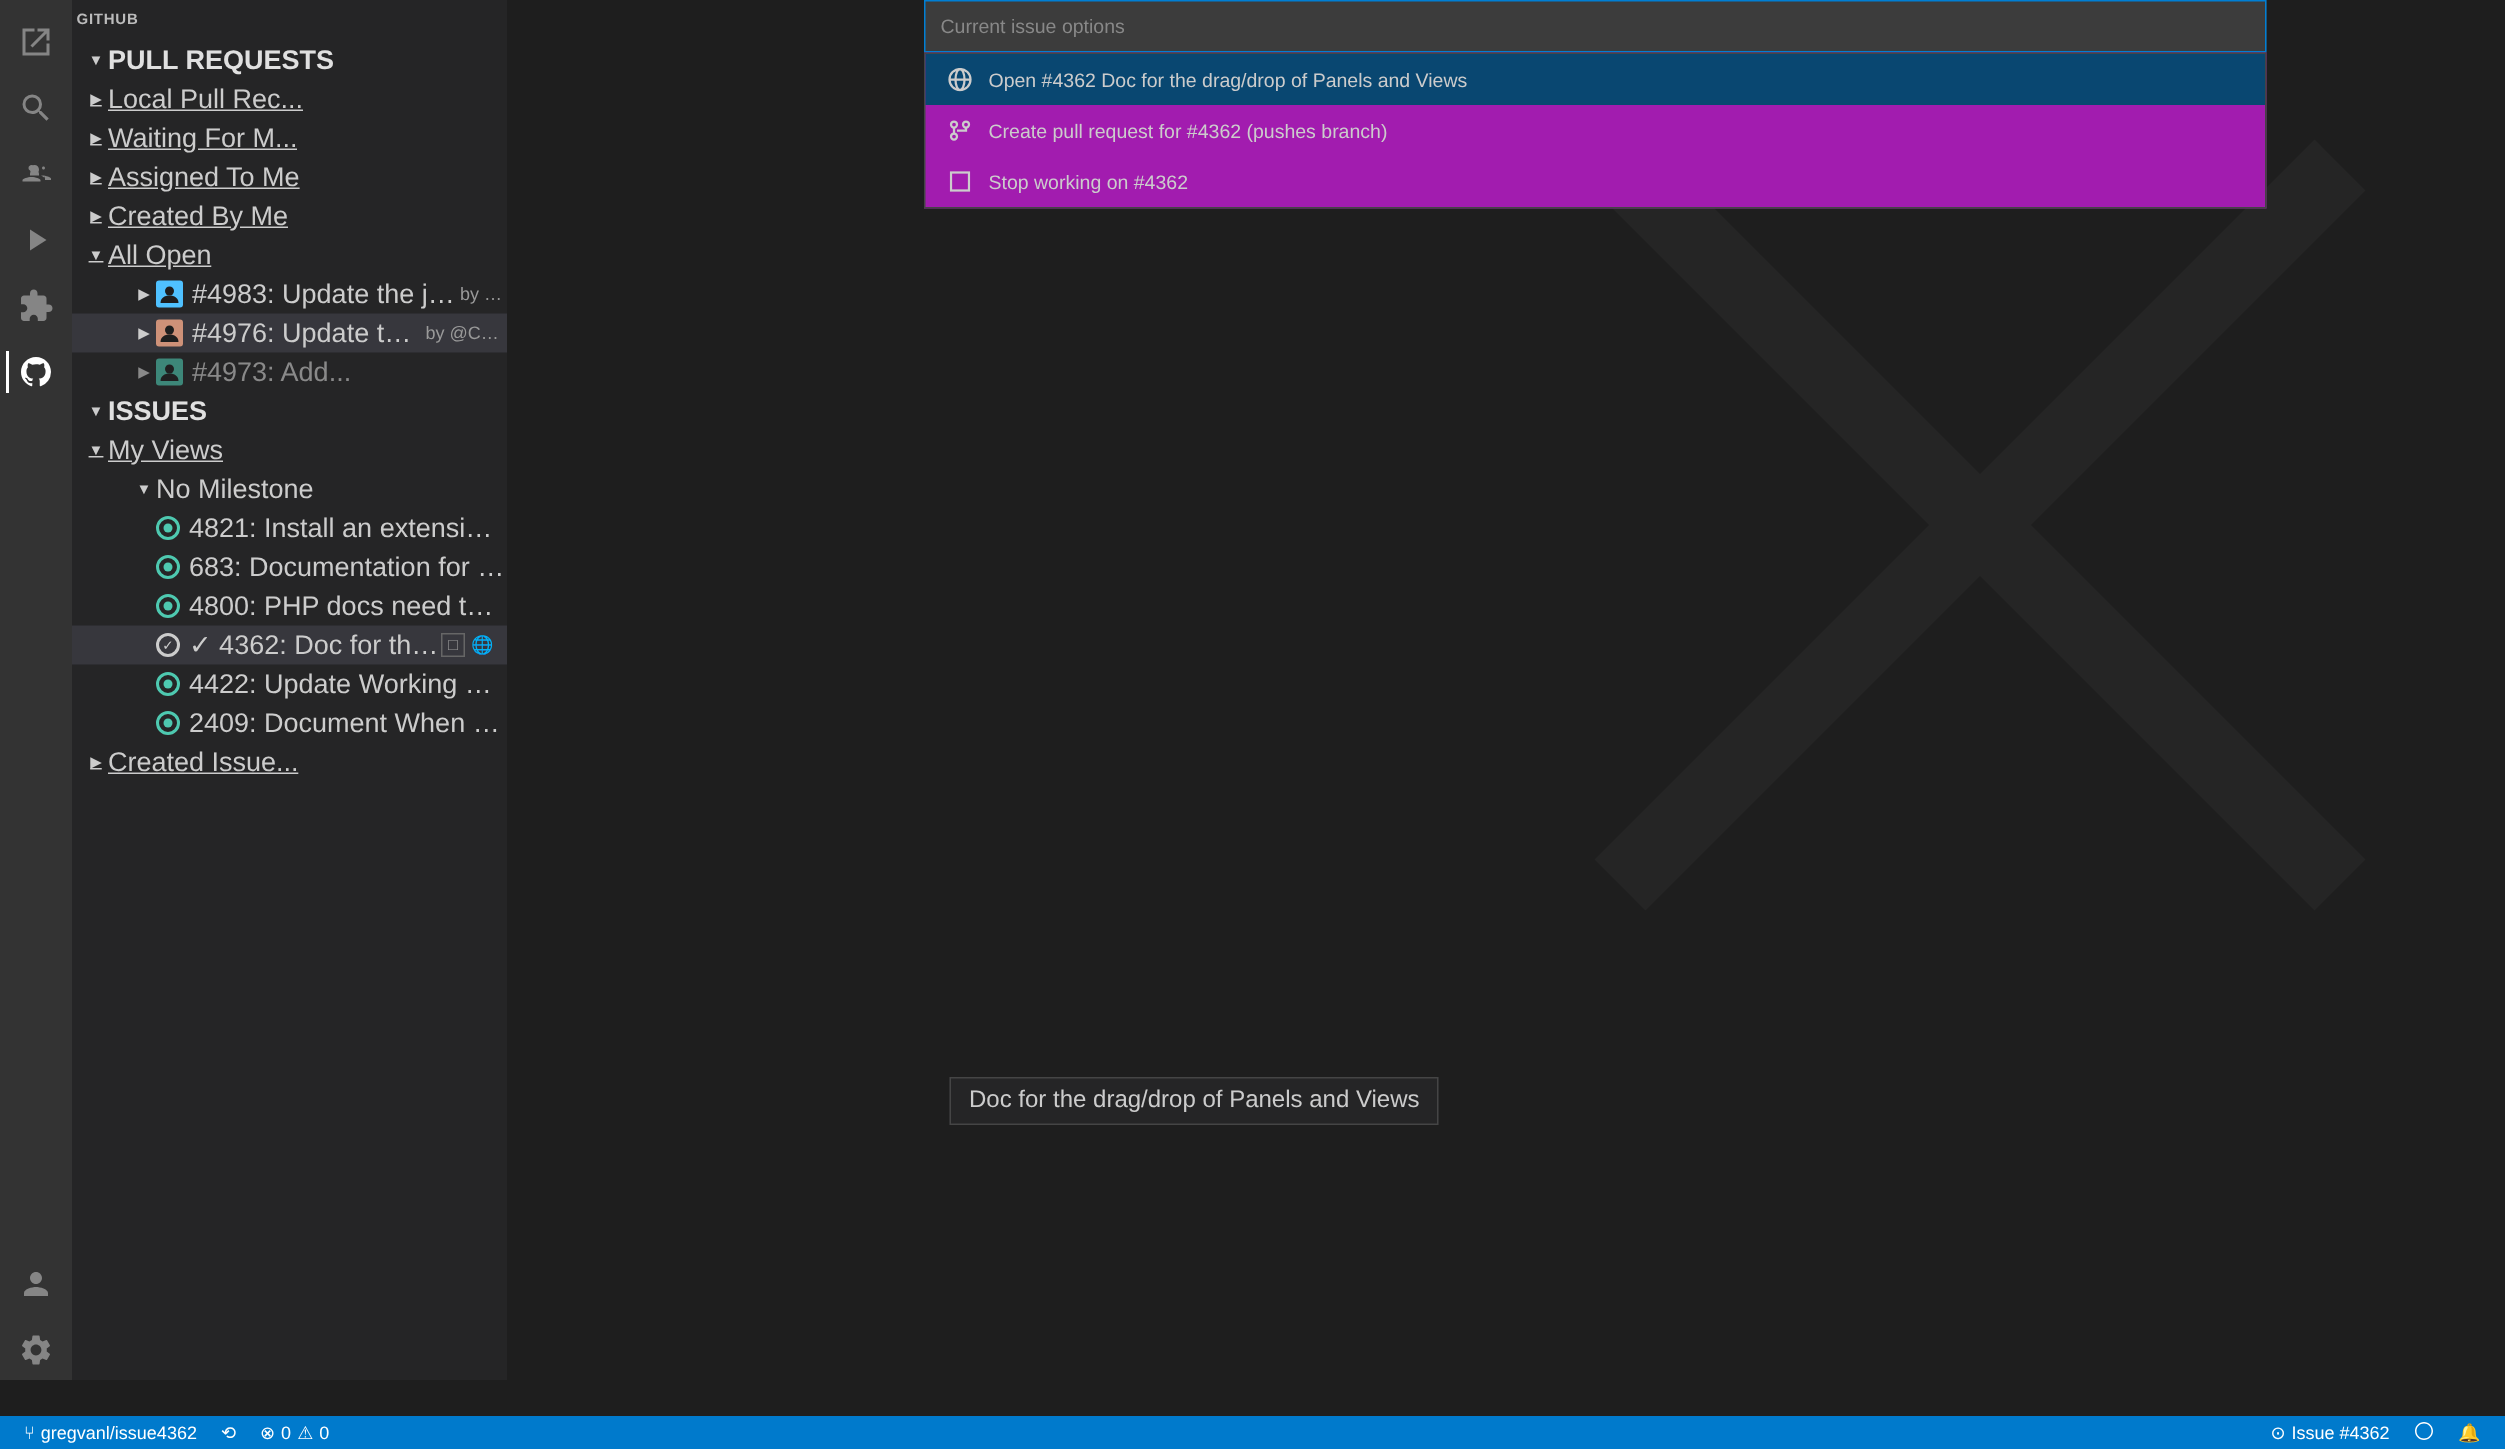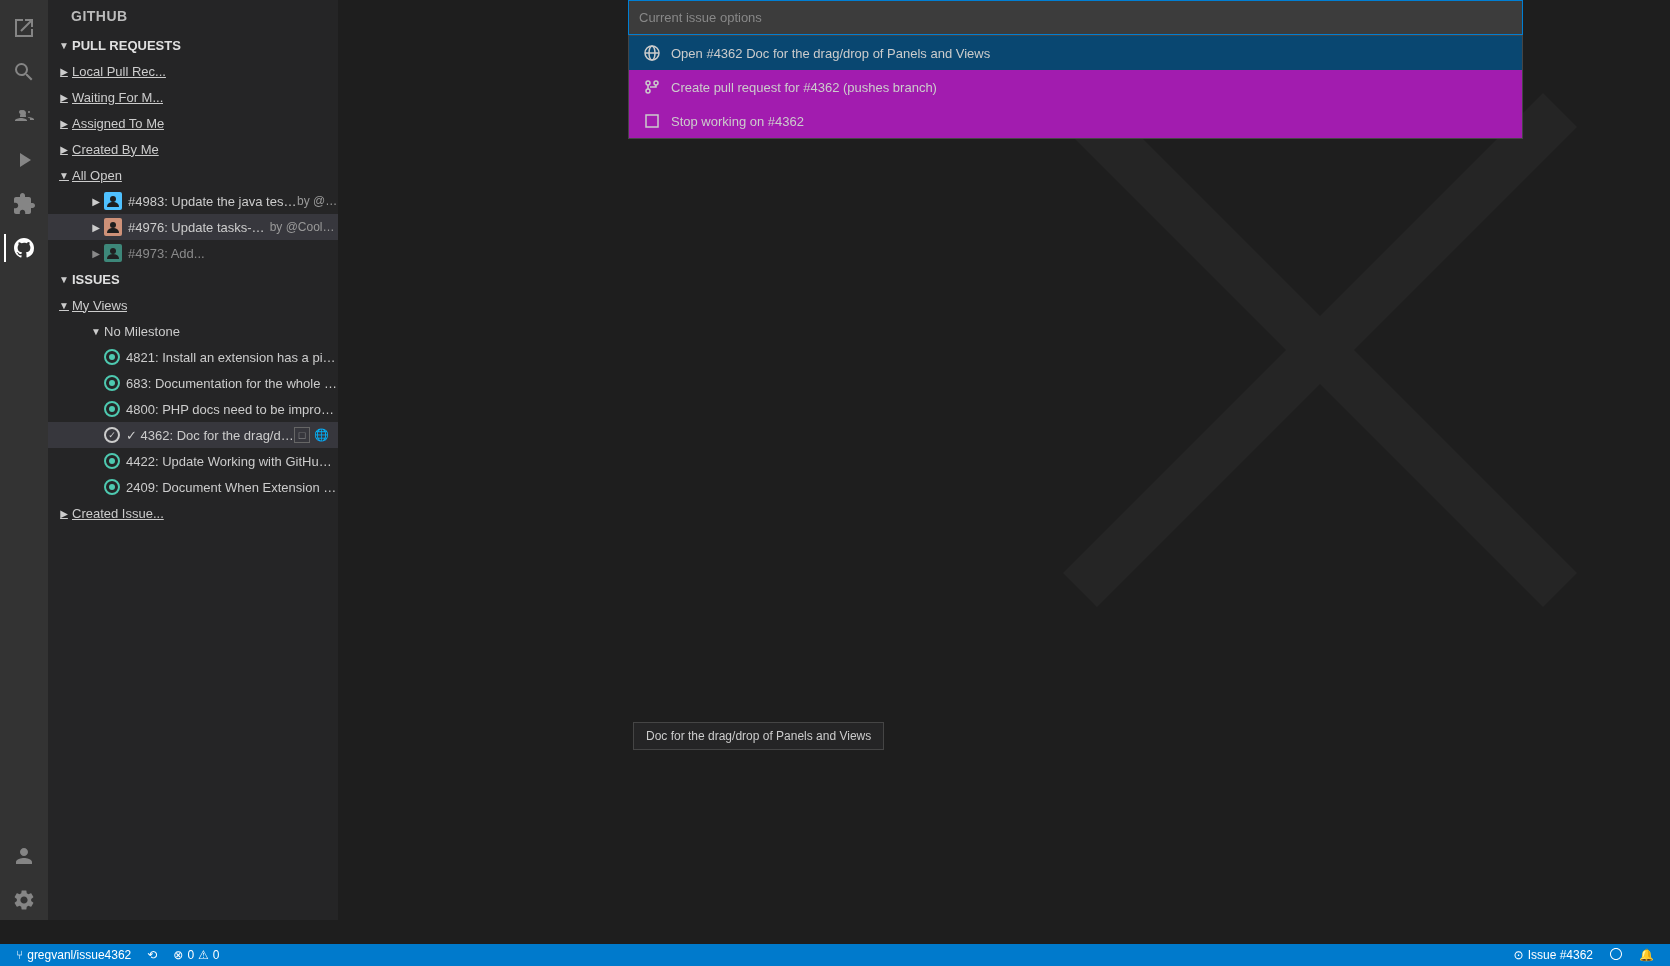--- a/index.html
+++ b/index.html
@@ -68,26 +68,25 @@
       width: 290px;
       background: #252526;
       height: 920px;
       overflow: hidden;
       position: relative;
       flex-shrink: 0;
     }
 
     .sidebar-header {
       padding: 8px 3px;
-      font-size: 14px;
+      font-size: 10px;
       font-weight: 700;
       color: #bbbbbb;
       letter-spacing: 0.5px;
       text-transform: uppercase;
-      margin-left: 20px;
     }
 
     .tree-item {
       display: flex;
       align-items: center;
       padding: 2px 0 2px 8px;
       height: 26px;
       cursor: pointer;
       white-space: nowrap;
       overflow: hidden;
@@ -101,21 +100,21 @@
       align-items: center;
       justify-content: center;
       flex-shrink: 0;
       font-size: 10px;
       color: #cccccc;
     }
     .chevron.right::before { content: '▶'; }
     .chevron.down::before { content: '▼'; }
 
     .tree-label {
-      font-size: 13px;
+      font-size: 18px;
       color: #cccccc;
       overflow: hidden;
       text-overflow: ellipsis;
     }
     .tree-label.bold { font-weight: 700; color: #e0e0e0; }
     .tree-label.dim { color: #999999; font-size: 12px; }
 
     .indent-1 { padding-left: 8px; }
     .indent-2 { padding-left: 8px; text-decoration: underline; }
     .indent-3 { padding-left: 40px; }
@@ -205,21 +204,21 @@
       position: relative;
       display: flex;
       align-items: center;
       justify-content: center;
     }
 
     
     .dropdown-overlay {
       position: absolute;
       top: 0;
-      left: 290px;
+      left: 278px;
       z-index: 100;
       width: 895px;
     }
 
     
     .search-box {
       background: #3c3c3c;
       border: 1px solid #007fd4;
       height: 35px;
       display: flex;
@@ -264,21 +263,21 @@
     }
 
     
     .tooltip {
       position: absolute;
       bottom: 170px;
       left: 295px;
       background: #252526;
       border: 1px solid #454545;
       padding: 6px 12px;
-      font-size: 12px;
+      font-size: 16px;
       color: #cccccc;
       white-space: nowrap;
       z-index: 200;
     }
 
     
     .status-bar {
       position: absolute;
       bottom: 0;
       left: 0;

